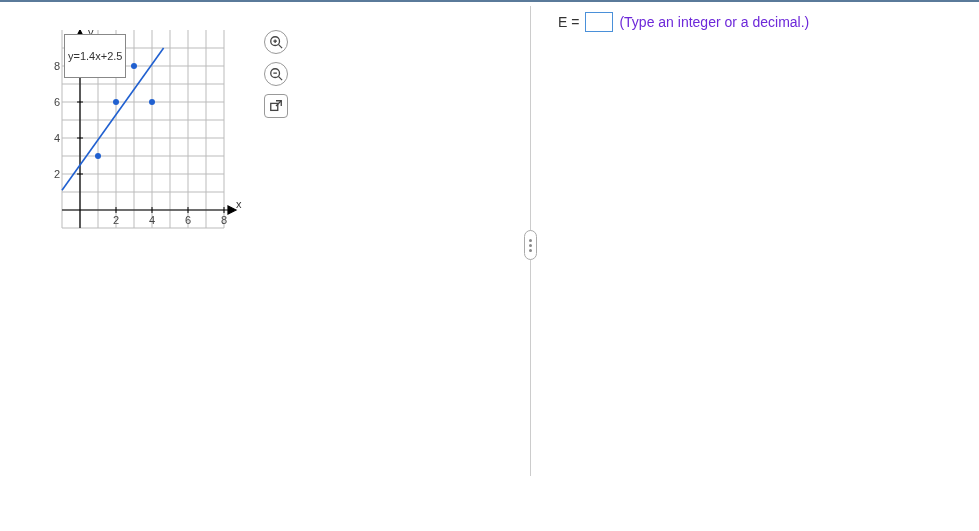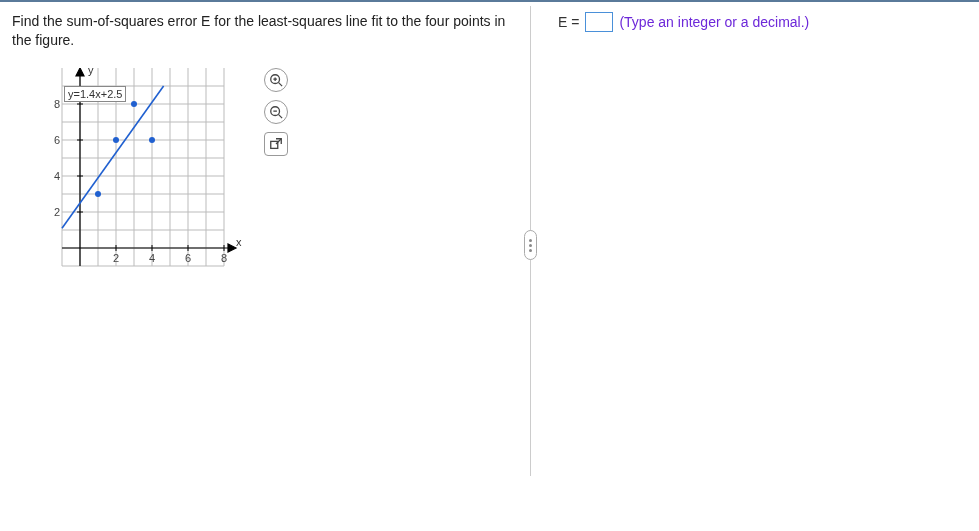--- a/index.html
+++ b/index.html
@@ -49,26 +49,26 @@
       font-size: 11px;
     }
     .axis-label-x {
       position: absolute;
       top: 168px;
       left: 196px;
       font-size: 11px;
     }
     .equation-box {
       position: absolute;
-      top: 18px;
+      top: 4px;
       left: 24px;
       background: #fff;
       border: 1px solid #888;
       font-size: 11px;
-      padding: 1px 3px;
+      padding: 15px 3px;
       z-index: 10;
     }
     .tick-label {
       position: absolute;
       font-size: 11px;
       color: #444;
     }
     .tools {
       position: absolute;
       top: 0;
@@ -142,21 +142,20 @@
     }
   </style>
 </head>
 <body>
 
 <div class="top-border"></div>
 
 <div class="content">
 
   <div class="left-panel">
-    <div class="question-text">Find the sum-of-squares error E for the least-squares line fit to the four points in the figure.</div>
 
     <div class="figure-area">
 
       <div class="graph-wrap">
         <span class="axis-label-y">y</span>
         <span class="axis-label-x">x</span>
         <div class="equation-box">y=1.4x+2.5</div>
 
         <svg width="210" height="220" style="position:absolute;top:0;left:0;">
 

